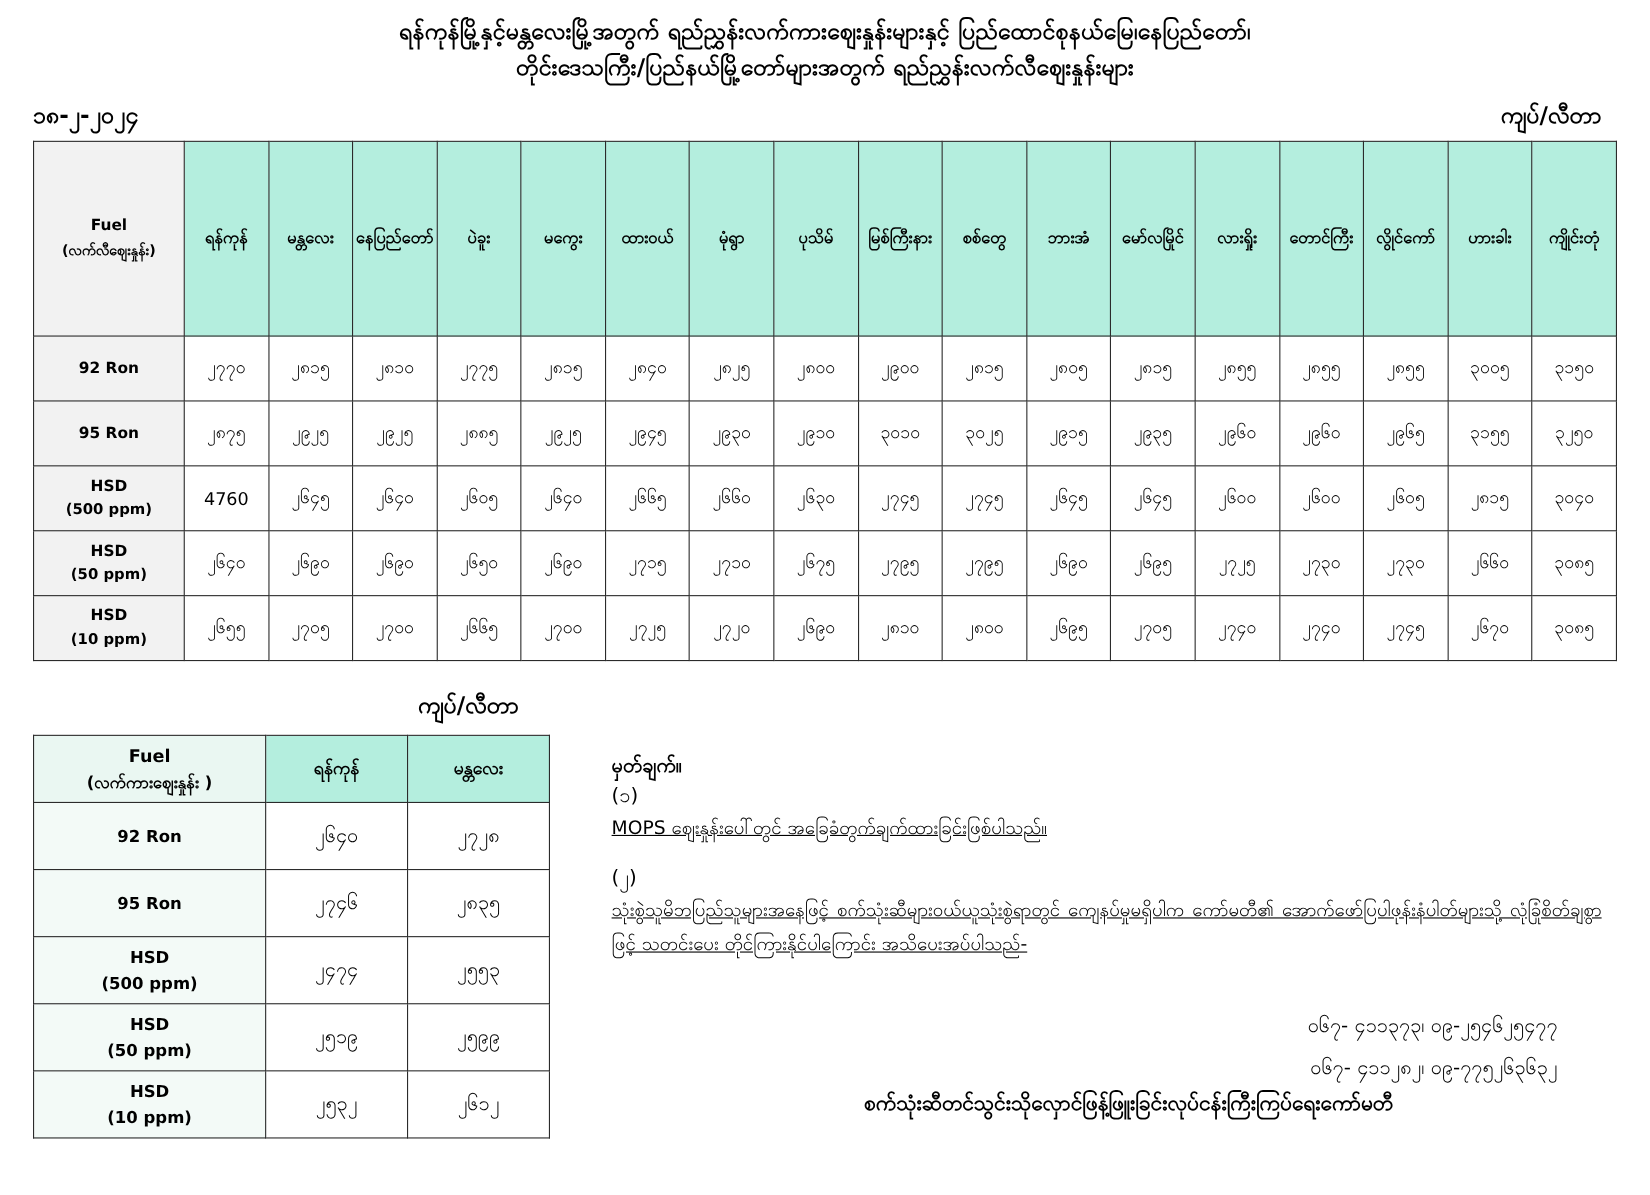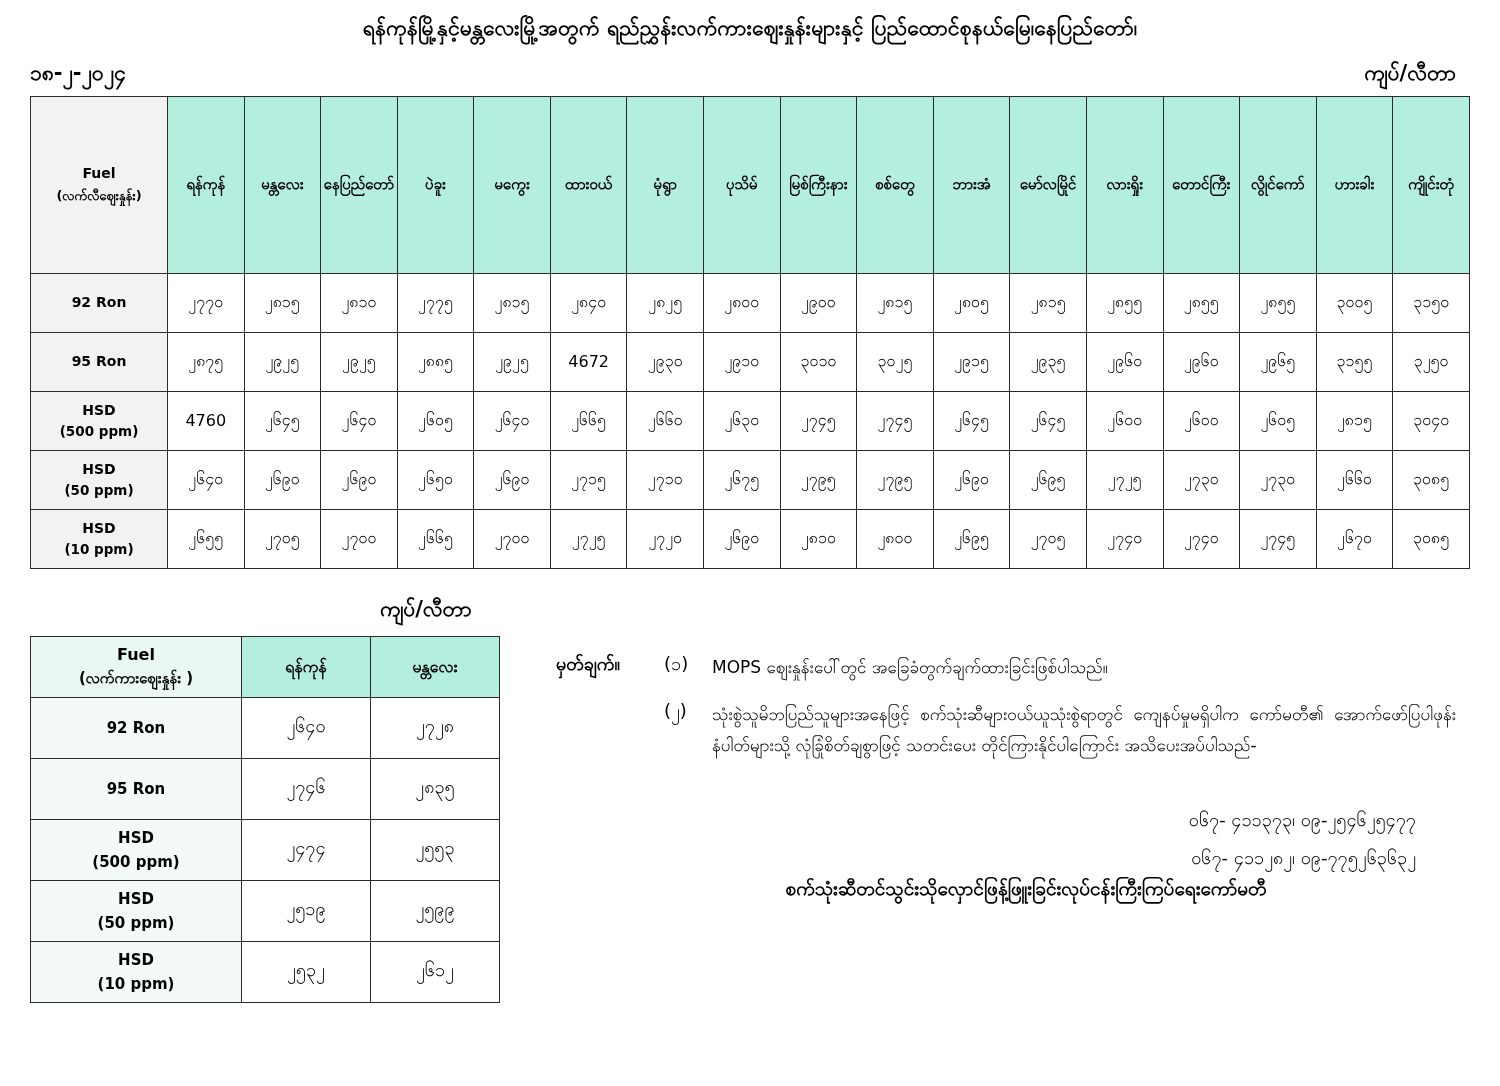--- a/index.html
+++ b/index.html
@@ -132,36 +132,38 @@
   }
   .notes {
     margin-left: 56px;
     width: 900px;
     padding-top: 16px;
   }
   .note-row {
     display: flex;
     align-items: flex-start;
     margin-bottom: 16px;
+    flex-direction: column;
   }
   .note-label {
     font-size: 18px;
     font-weight: bold;
     width: 108px;
     flex: none;
   }
   .note-num {
     font-size: 18px;
     width: 48px;
     flex: none;
   }
   .note-text {
     font-size: 17px;
     line-height: 1.85;
     text-align: justify;
+    text-decoration: underline;
   }
   .phone-lines {
     text-align: right;
     padding-right: 40px;
     margin-top: 39px;
   }
   .phone-line {
     font-size: 18px;
     line-height: 2.1;
   }
@@ -172,20 +174,21 @@
     padding-left: 40px;
   }
 </style>
 </head>
 <body>
 
 <div class="page">
 
   <div class="title-block">
     <div class="title-line">ရန်ကုန်မြို့နှင့်မန္တလေးမြို့အတွက် ရည်ညွှန်းလက်ကားဈေးနှုန်းများနှင့် ပြည်ထောင်စုနယ်မြေ၊နေပြည်တော်၊</div>
+    <div class="title-line">တိုင်းဒေသကြီး/ပြည်နယ်မြို့တော်များအတွက် ရည်ညွှန်းလက်လီဈေးနှုန်းများ</div>
   </div>
 
   <div class="meta-row">
     <div class="meta-date">၁၈-၂-၂၀၂၄</div>
     <div class="meta-unit">ကျပ်/လီတာ</div>
   </div>
 
   <table class="main">
     <thead>
       <tr>
@@ -237,21 +240,21 @@
       </tr>
       <tr>
         <td class="rowlabel">
           <span>95 Ron</span>
         </td>
         <td>၂၈၇၅</td>
         <td>၂၉၂၅</td>
         <td>၂၉၂၅</td>
         <td>၂၈၈၅</td>
         <td>၂၉၂၅</td>
-        <td>4672</td>
+        <td>၂၉၄၅</td>
         <td>၂၉၃၀</td>
         <td>၂၉၁၀</td>
         <td>၃၀၁၀</td>
         <td>၃၀၂၅</td>
         <td>၂၉၁၅</td>
         <td>၂၉၃၅</td>
         <td>၂၉၆၀</td>
         <td>၂၉၆၀</td>
         <td>၂၉၆၅</td>
         <td>၃၁၅၅</td>

